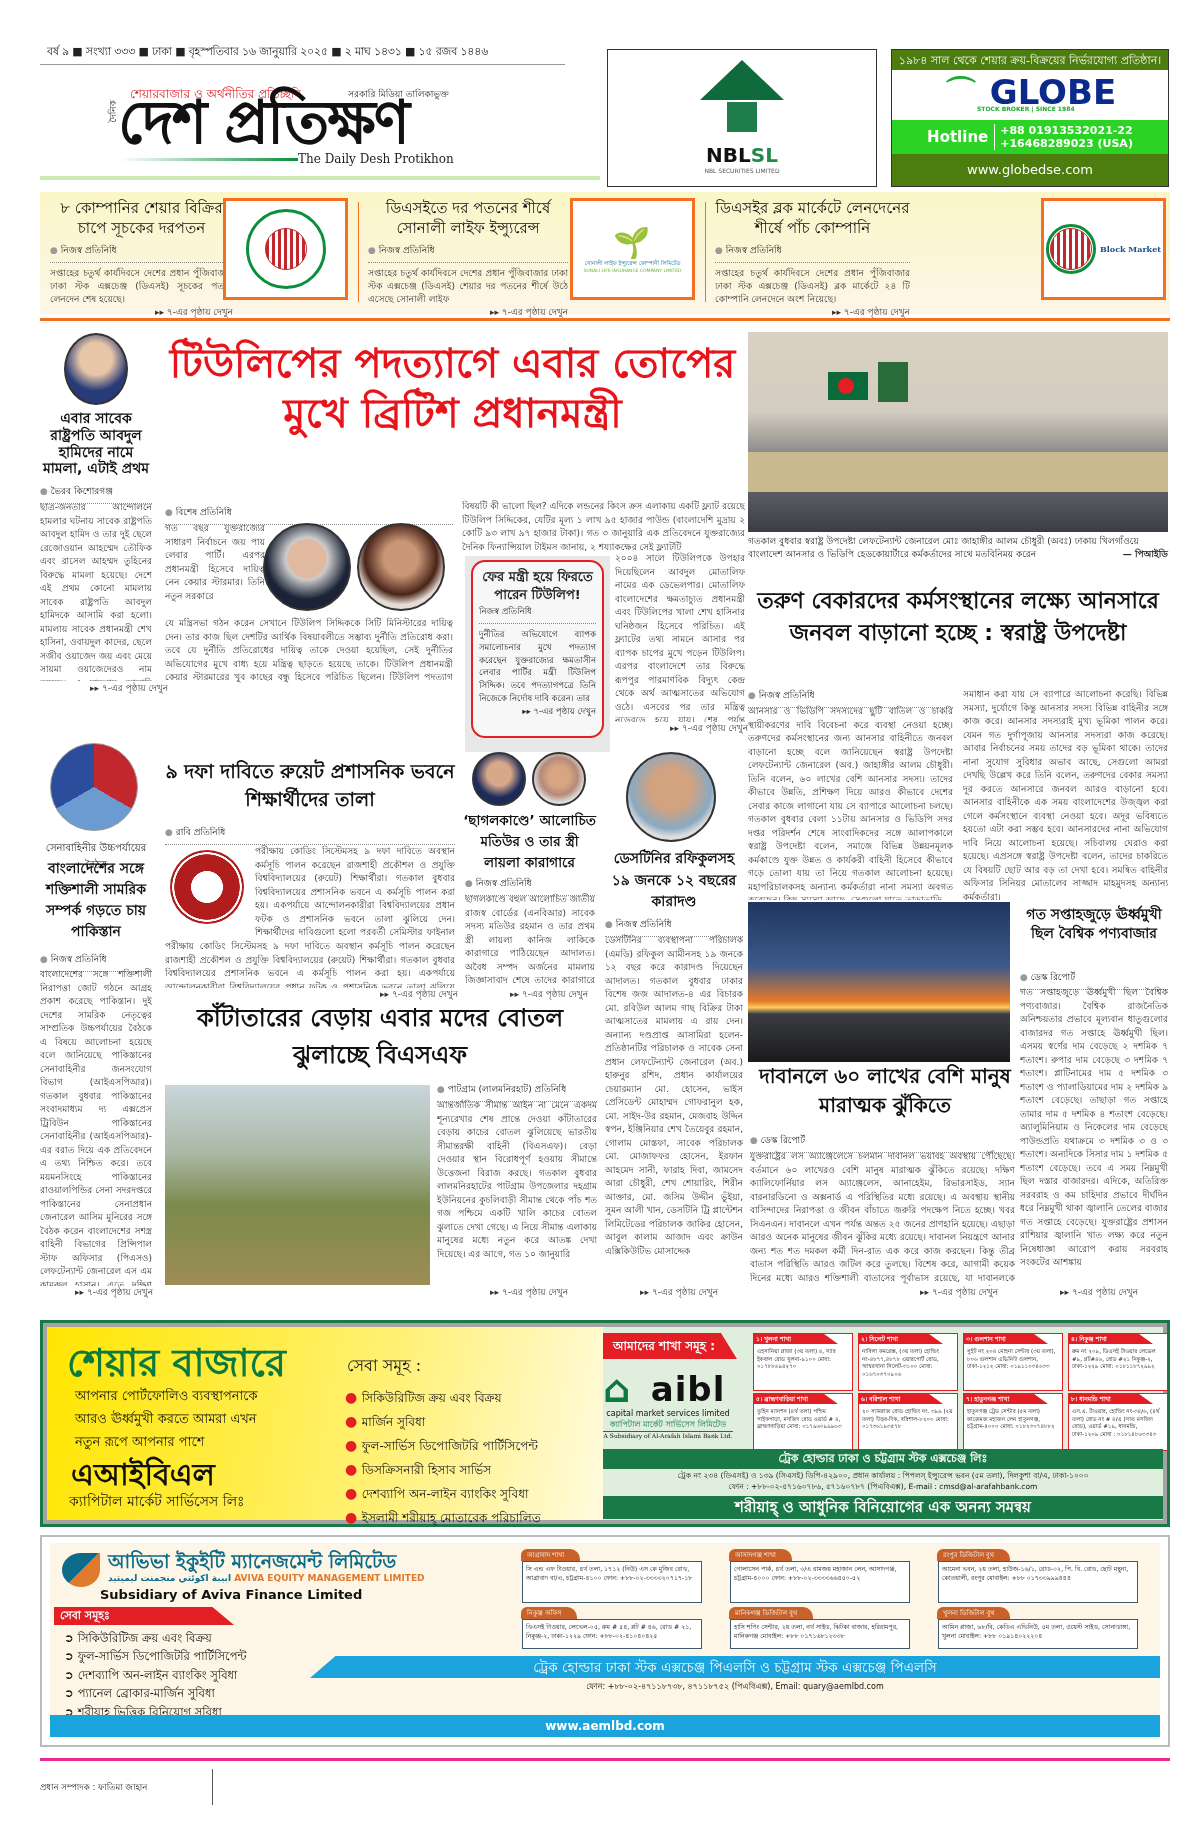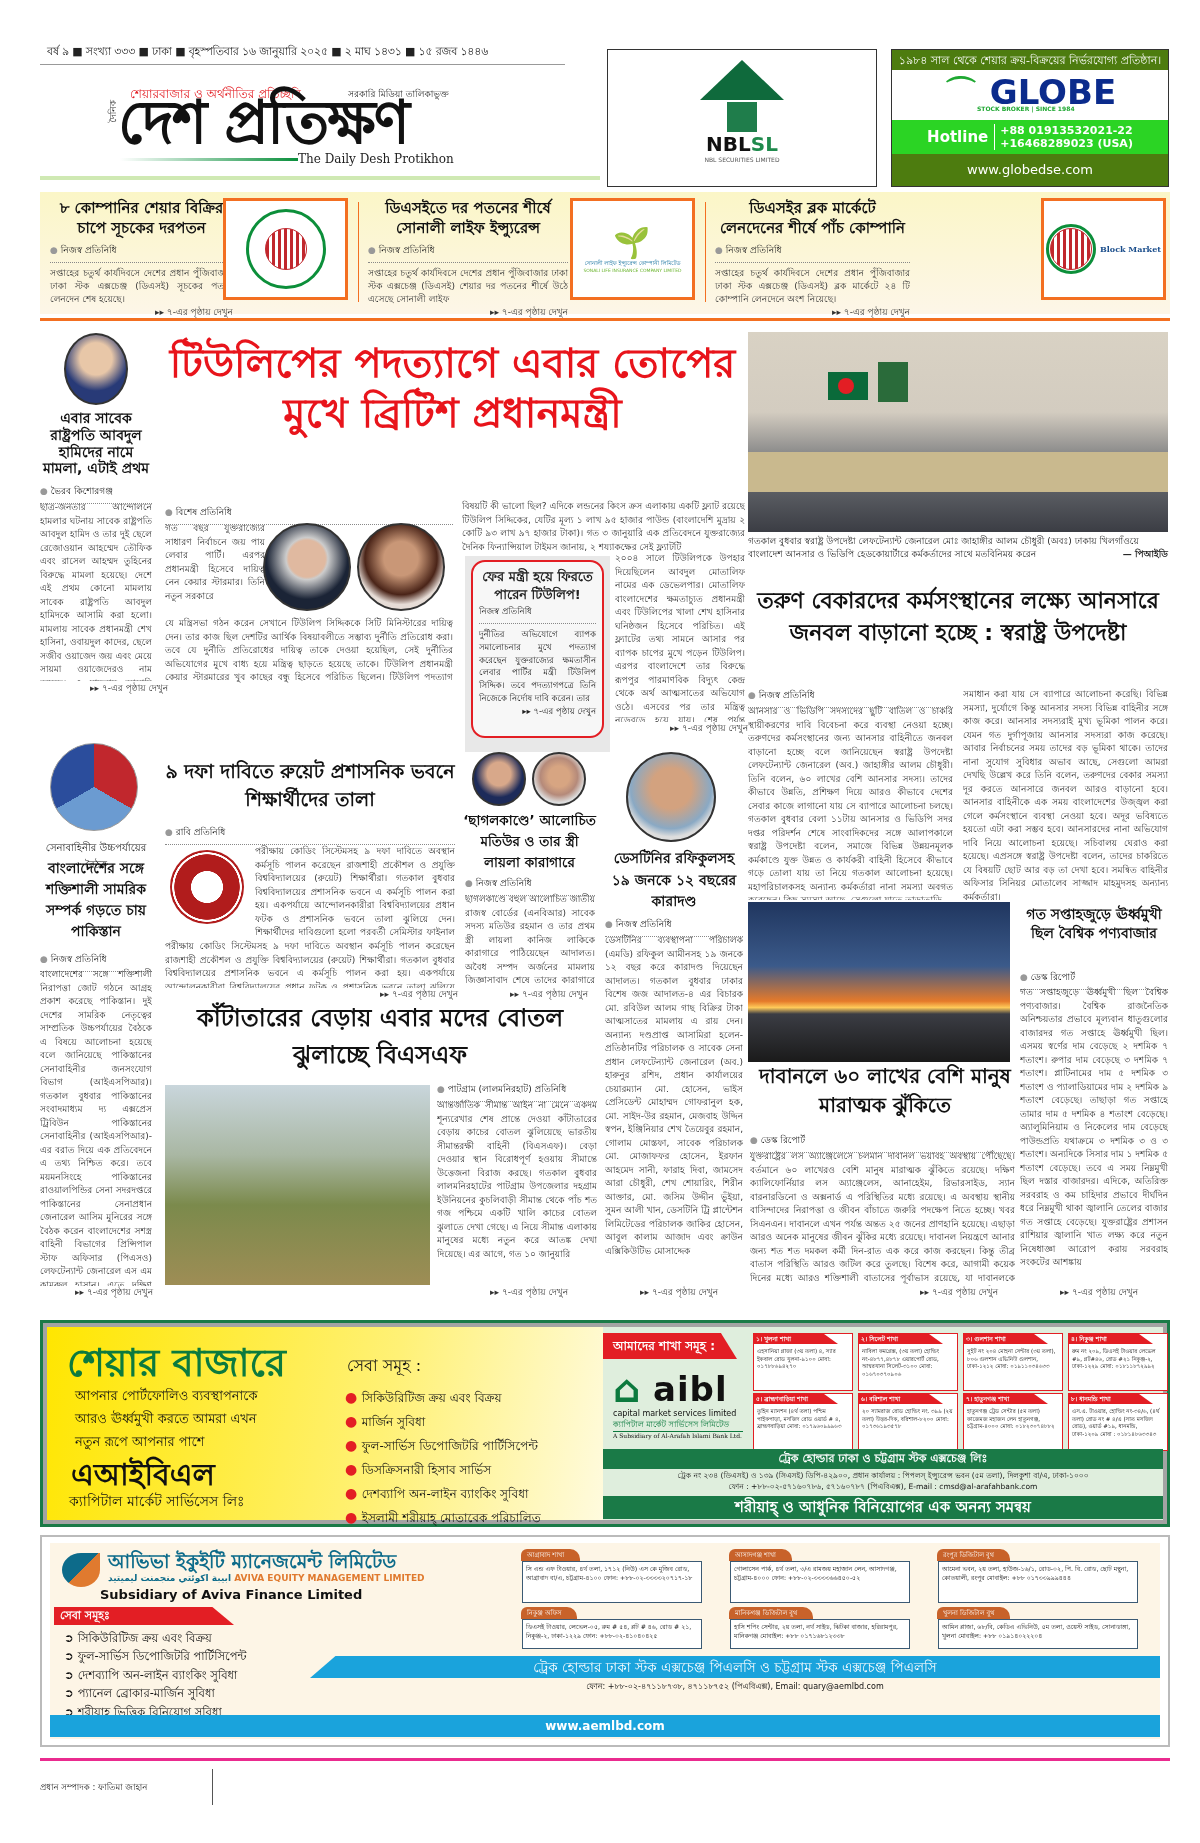--- a/index.html
+++ b/index.html
@@ -10,34 +10,34 @@
 .tag-red{left:130px;top:85px;font-size:12px;color:#e31e24;font-weight:normal}
 .tag-gov{left:348px;top:87px;font-size:9px;color:#222}
 .logo{left:104px;top:90px;font-size:60px;font-weight:bold;color:#111;line-height:1;letter-spacing:-2px}
 .logo-small{left:105px;top:100px;font-size:9px;color:#333;writing-mode:vertical-rl;transform:rotate(180deg)}
 .eng{left:298px;top:152px;font-size:12px;font-family:"DejaVu Serif",serif;color:#222}
 .greenbar{left:40px;top:176px;width:560px;height:4px;background:#cfe9b3}
 .grad{left:120px;top:158px;width:178px;height:3px;background:linear-gradient(90deg,#fff,#0a8f3c)}
 .ad1{left:607px;top:49px;width:270px;height:138px;border:1px solid #333;background:#fff;text-align:center}
 .ad1 .house{margin:10px auto 0;width:0;height:0;border-left:42px solid transparent;border-right:42px solid transparent;border-bottom:40px solid #0f6a3c;position:relative}
 .ad1 .box{width:30px;height:30px;background:#1f7d4b;margin:2px auto 0}
-.ad1 .n{font-size:20px;font-weight:bold;color:#111;margin-top:0}
+.ad1 .n{font-size:20px;font-weight:bold;color:#111;margin-top:11px}
 .ad1 .n span{color:#1f8a4c}
 .ad1 .s{font-size:6px;color:#555}
 .ad2{left:891px;top:49px;width:278px;height:138px;border:1px solid #333;background:#4d7c0f;color:#fff;text-align:center;overflow:hidden}
 .ad2 .top{font-size:11px;padding:4px 4px 2px;line-height:1.25}
 .ad2 .mid{background:#fff;height:50px;color:#0b2b8c;font-size:34px;font-weight:bold;line-height:44px;position:relative}
 .ad2 .mid small{position:absolute;left:85px;top:36px;font-size:6px;color:#1fa832;line-height:1}
 .ad2 .hot{background:#2bd424;height:34px;font-size:11px;font-weight:bold;display:flex;align-items:center;justify-content:center;gap:6px;color:#fff}
 .ad2 .hot b{font-size:15px}
 .ad2 .web{font-size:13px;padding-top:8px}
 .teaser{left:40px;top:192px;width:1130px;height:122px;background:linear-gradient(180deg,#fbf6c7,#fdf6e8)}
 .teaser-bottom{left:40px;top:318px;width:1130px;height:3px;background:#f36f21}
 .tz{position:absolute;top:6px}
-.tz h3{font-size:15px;font-weight:bold;text-align:center;line-height:1.35;color:#111}
+.tz h3{font-size:15px;font-weight:normal;text-align:center;line-height:1.35;color:#111}
 .tz .by{font-size:9px;margin:4px 0 4px;padding-bottom:4px;border-bottom:1px dotted #888}
 .tz .by::before{content:"● ";color:#999}
 .tz p{font-size:9px;line-height:1.45;text-align:justify;color:#333}
 .more::before{content:"▸▸ "}
 .tbox{position:absolute;border:3px solid #f36f21;background:#fff;display:flex;align-items:center;justify-content:center;flex-direction:column}
 .vline{position:absolute;width:1px;background:#f36f21}
 .circlelogo{width:80px;height:80px;border-radius:50%;border:3px solid #0c8f3a;display:flex;align-items:center;justify-content:center;font-size:8px;color:#0c8f3a;text-align:center;font-weight:bold;position:relative}
 .circlelogo::after{content:"";position:absolute;width:40px;height:40px;border-radius:50%;background:repeating-linear-gradient(90deg,#c1272d 0 3px,#fff 3px 6px);border:1px solid #c1272d}
 .photo{position:absolute;overflow:hidden}
 .avatar{position:absolute;border-radius:50%;border:2px solid #333;overflow:hidden}
@@ -50,21 +50,21 @@
 .adA .yel{position:absolute;left:4px;top:4px;width:560px;height:193px;background:linear-gradient(100deg,#ffe600 0%,#fff176 60%,#fffbe0 100%)}
 .adA .title{position:absolute;left:20px;top:6px;font-size:38px;font-weight:bold;color:#0c7a3e}
 .adA .seba{position:absolute;left:300px;top:26px;font-size:16px;color:#111}
 .adA .tag{position:absolute;left:28px;top:58px;font-size:13px;line-height:1.75;color:#111}
 .adA .brand{position:absolute;left:24px;top:124px;font-size:30px;font-weight:bold;color:#111}
 .adA .brand2{position:absolute;left:22px;top:163px;font-size:14px;color:#111}
 .adA ul{position:absolute;left:298px;top:58px;list-style:none;font-size:12px;line-height:1.72;color:#111}
 .adA ul li::before{content:"● ";color:#e31e24;font-size:14px}
 .adA .right{position:absolute;left:560px;top:4px;width:560px;height:193px;background:#dfeedd}
 .adA .sakha{position:absolute;left:0;top:6px;width:134px;height:26px;background:#e31e24;color:#fff;font-size:12px;font-weight:bold;line-height:26px;padding-left:10px;clip-path:polygon(0 0,88% 0,100% 100%,0 100%)}
-.aibl{position:absolute;left:10px;top:42px;width:130px;text-align:left}
+.aibl{position:absolute;left:0;top:42px;width:130px;text-align:center}
 .aibl .a{font-size:34px;font-weight:bold;color:#111;letter-spacing:1px;padding-left:40px;position:relative}
 .aibl .a::before{content:"⌂";position:absolute;left:0;top:-2px;font-size:38px;color:#0c7a3e}
 .aibl .b{font-size:8px;color:#111}
 .aibl .c{font-size:8px;color:#0c7a3e;border-bottom:1px solid #0c7a3e}
 .aibl .d{font-size:6px;font-family:"DejaVu Serif",serif;color:#111}
 .branch{position:absolute;width:100px;height:58px;background:#fff;border:1px solid #e31e24;font-size:5.5px;line-height:1.4;padding:14px 3px 2px;color:#111}
 .branch .bh{position:absolute;left:-1px;top:-1px;width:85px;height:11px;background:#e31e24;color:#fff;font-size:6px;font-weight:bold;padding-left:3px;line-height:11px;clip-path:polygon(0 0,82% 0,100% 100%,0 100%)}
 .adA .trek{position:absolute;left:0;top:122px;width:560px;height:20px;background:#1a7a47;color:#fff;text-align:center;font-size:11px;line-height:20px;font-weight:bold}
 .adA .addr{position:absolute;left:0;top:143px;width:560px;text-align:center;font-size:7.5px;line-height:1.4;color:#111}
 .adA .slog{position:absolute;left:0;top:170px;width:560px;height:23px;background:#1a7a47;color:#fff;text-align:center;font-size:15px;line-height:23px;font-weight:bold}

